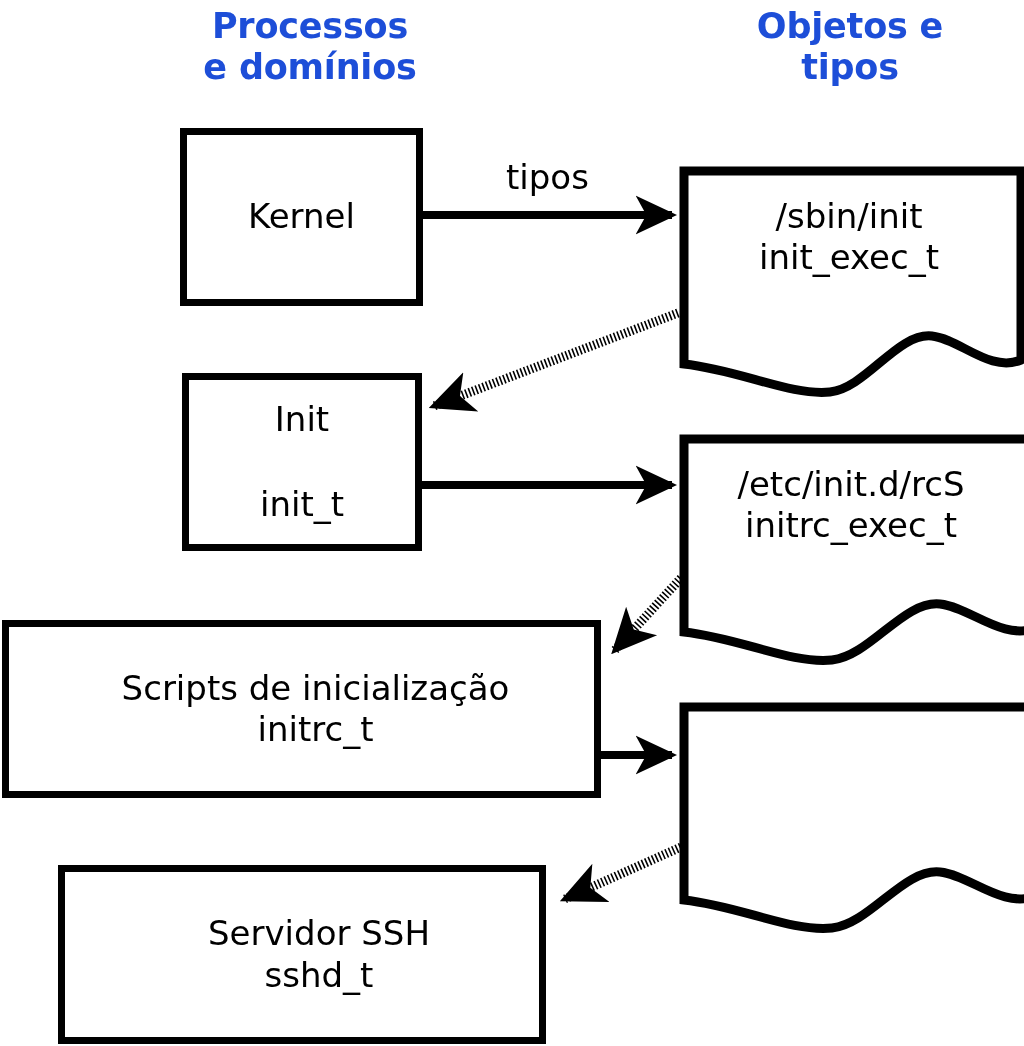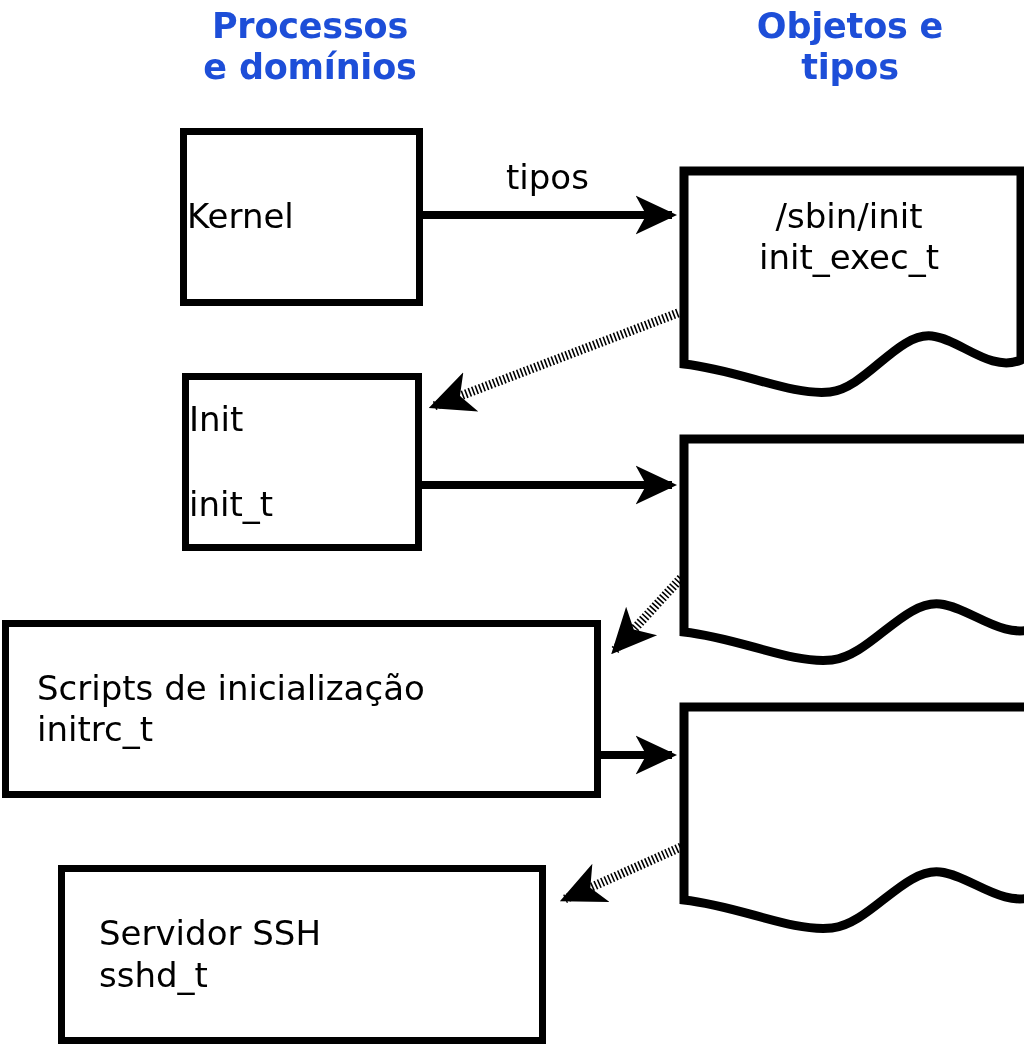--- a/index.html
+++ b/index.html
@@ -34,21 +34,21 @@
   #header-left  { left: 120px; top: 6px;  width: 380px; }
   #header-right { left: 680px; top: 6px;  width: 340px; }
 
   .node-box {
     position: absolute;
     box-sizing: border-box;
     border: 7px solid #000;
     background: #fff;
     display: flex;
     flex-direction: column;
-    align-items: flex-start;
+    align-items: center;
     justify-content: center;
     text-align: center;
   }
   .node-line {
     font-size: 34px;
     line-height: 1.22;
     white-space: nowrap;
   }
 
   .doc-shape {
@@ -116,20 +116,24 @@
     <div>/sbin/init</div>
     <div>init_exec_t</div>
   </div>
 
   <svg class="doc-shape" style="left:670px; top:428px;" width="370" height="240" viewBox="0 0 370 240">
     <path d="M 14 11 L 366 11 L 366 200
              C 332 213, 300 179, 270 176
              C 234 172, 200 228, 162 232
              C 120 236, 70 210, 14 204 Z" fill="#ffffff" stroke="#000000" stroke-width="9" stroke-linejoin="miter"></path>
   </svg>
+  <div class="doc-label" style="left:681px; top:464px; width:340px;">
+    <div>/etc/init.d/rcS</div>
+    <div>initrc_exec_t</div>
+  </div>
 
   <svg class="doc-shape" style="left:670px; top:696px;" width="370" height="240" viewBox="0 0 370 240">
     <path d="M 14 11 L 366 11 L 366 200
              C 332 213, 300 179, 270 176
              C 234 172, 200 228, 162 232
              C 120 236, 70 210, 14 204 Z" fill="#ffffff" stroke="#000000" stroke-width="9" stroke-linejoin="miter"></path>
   </svg>
 
   <svg class="edge-layer" width="1024" height="1046" viewBox="0 0 1024 1046">
     <defs>

